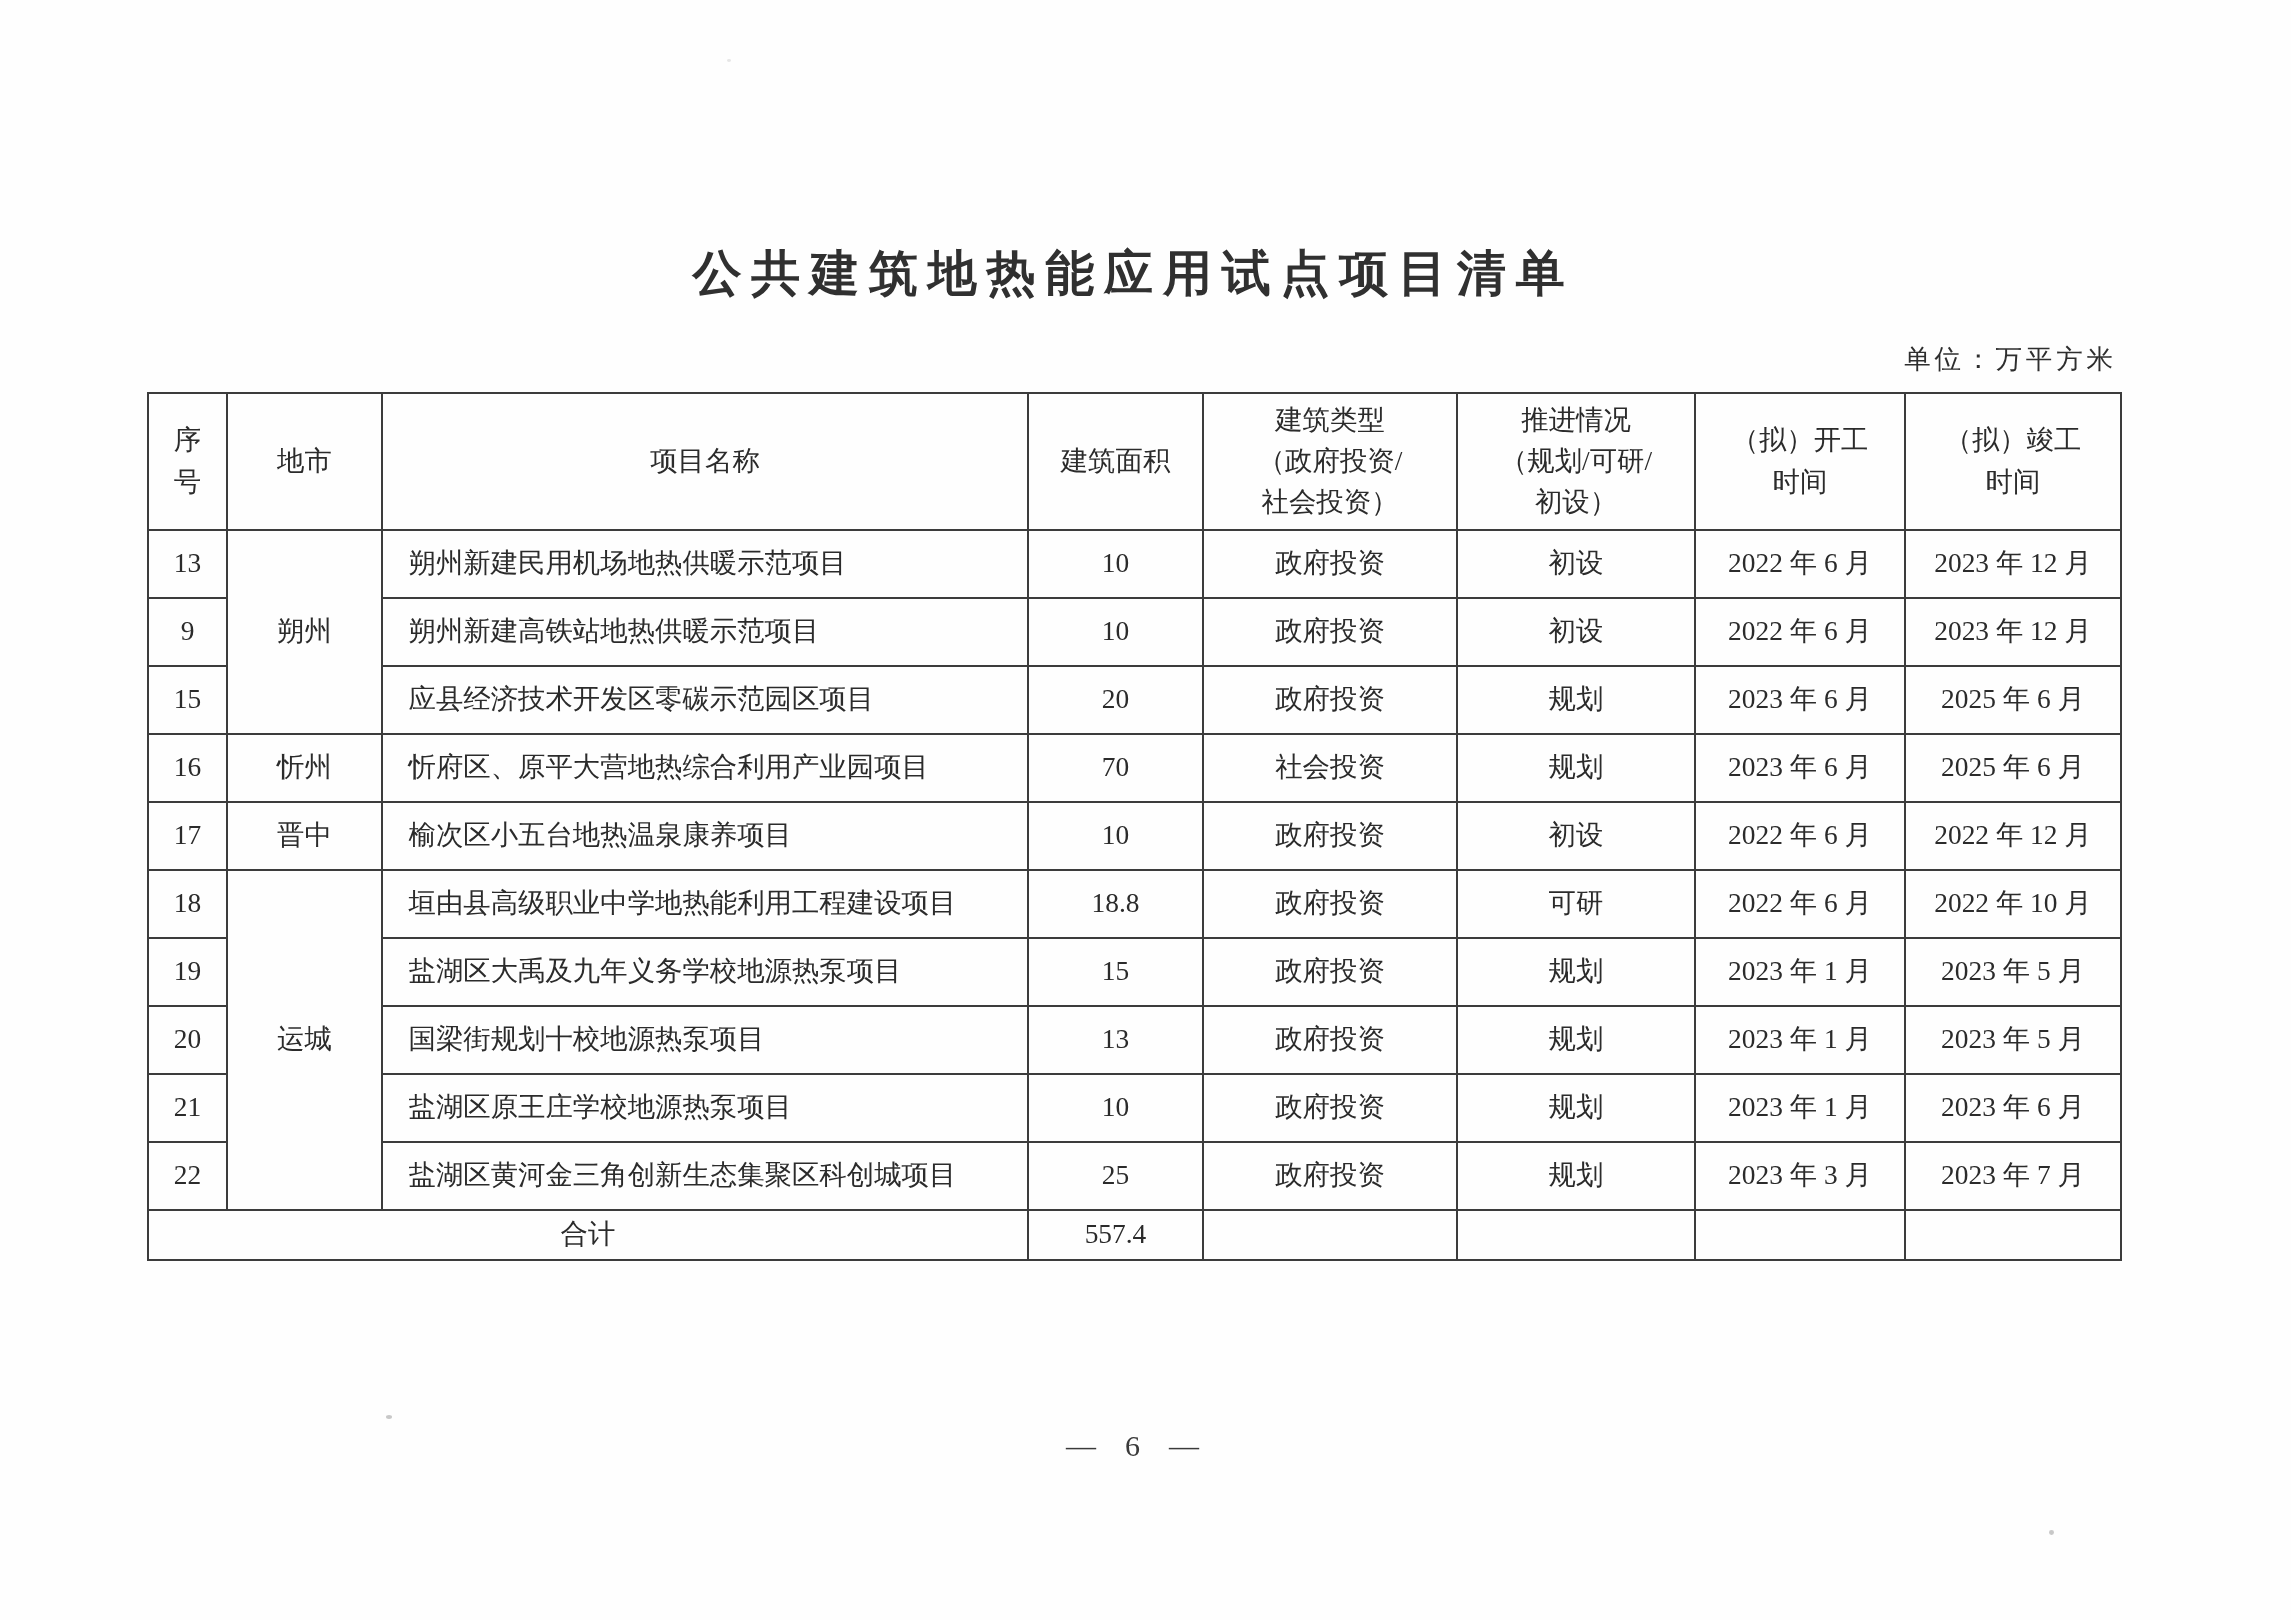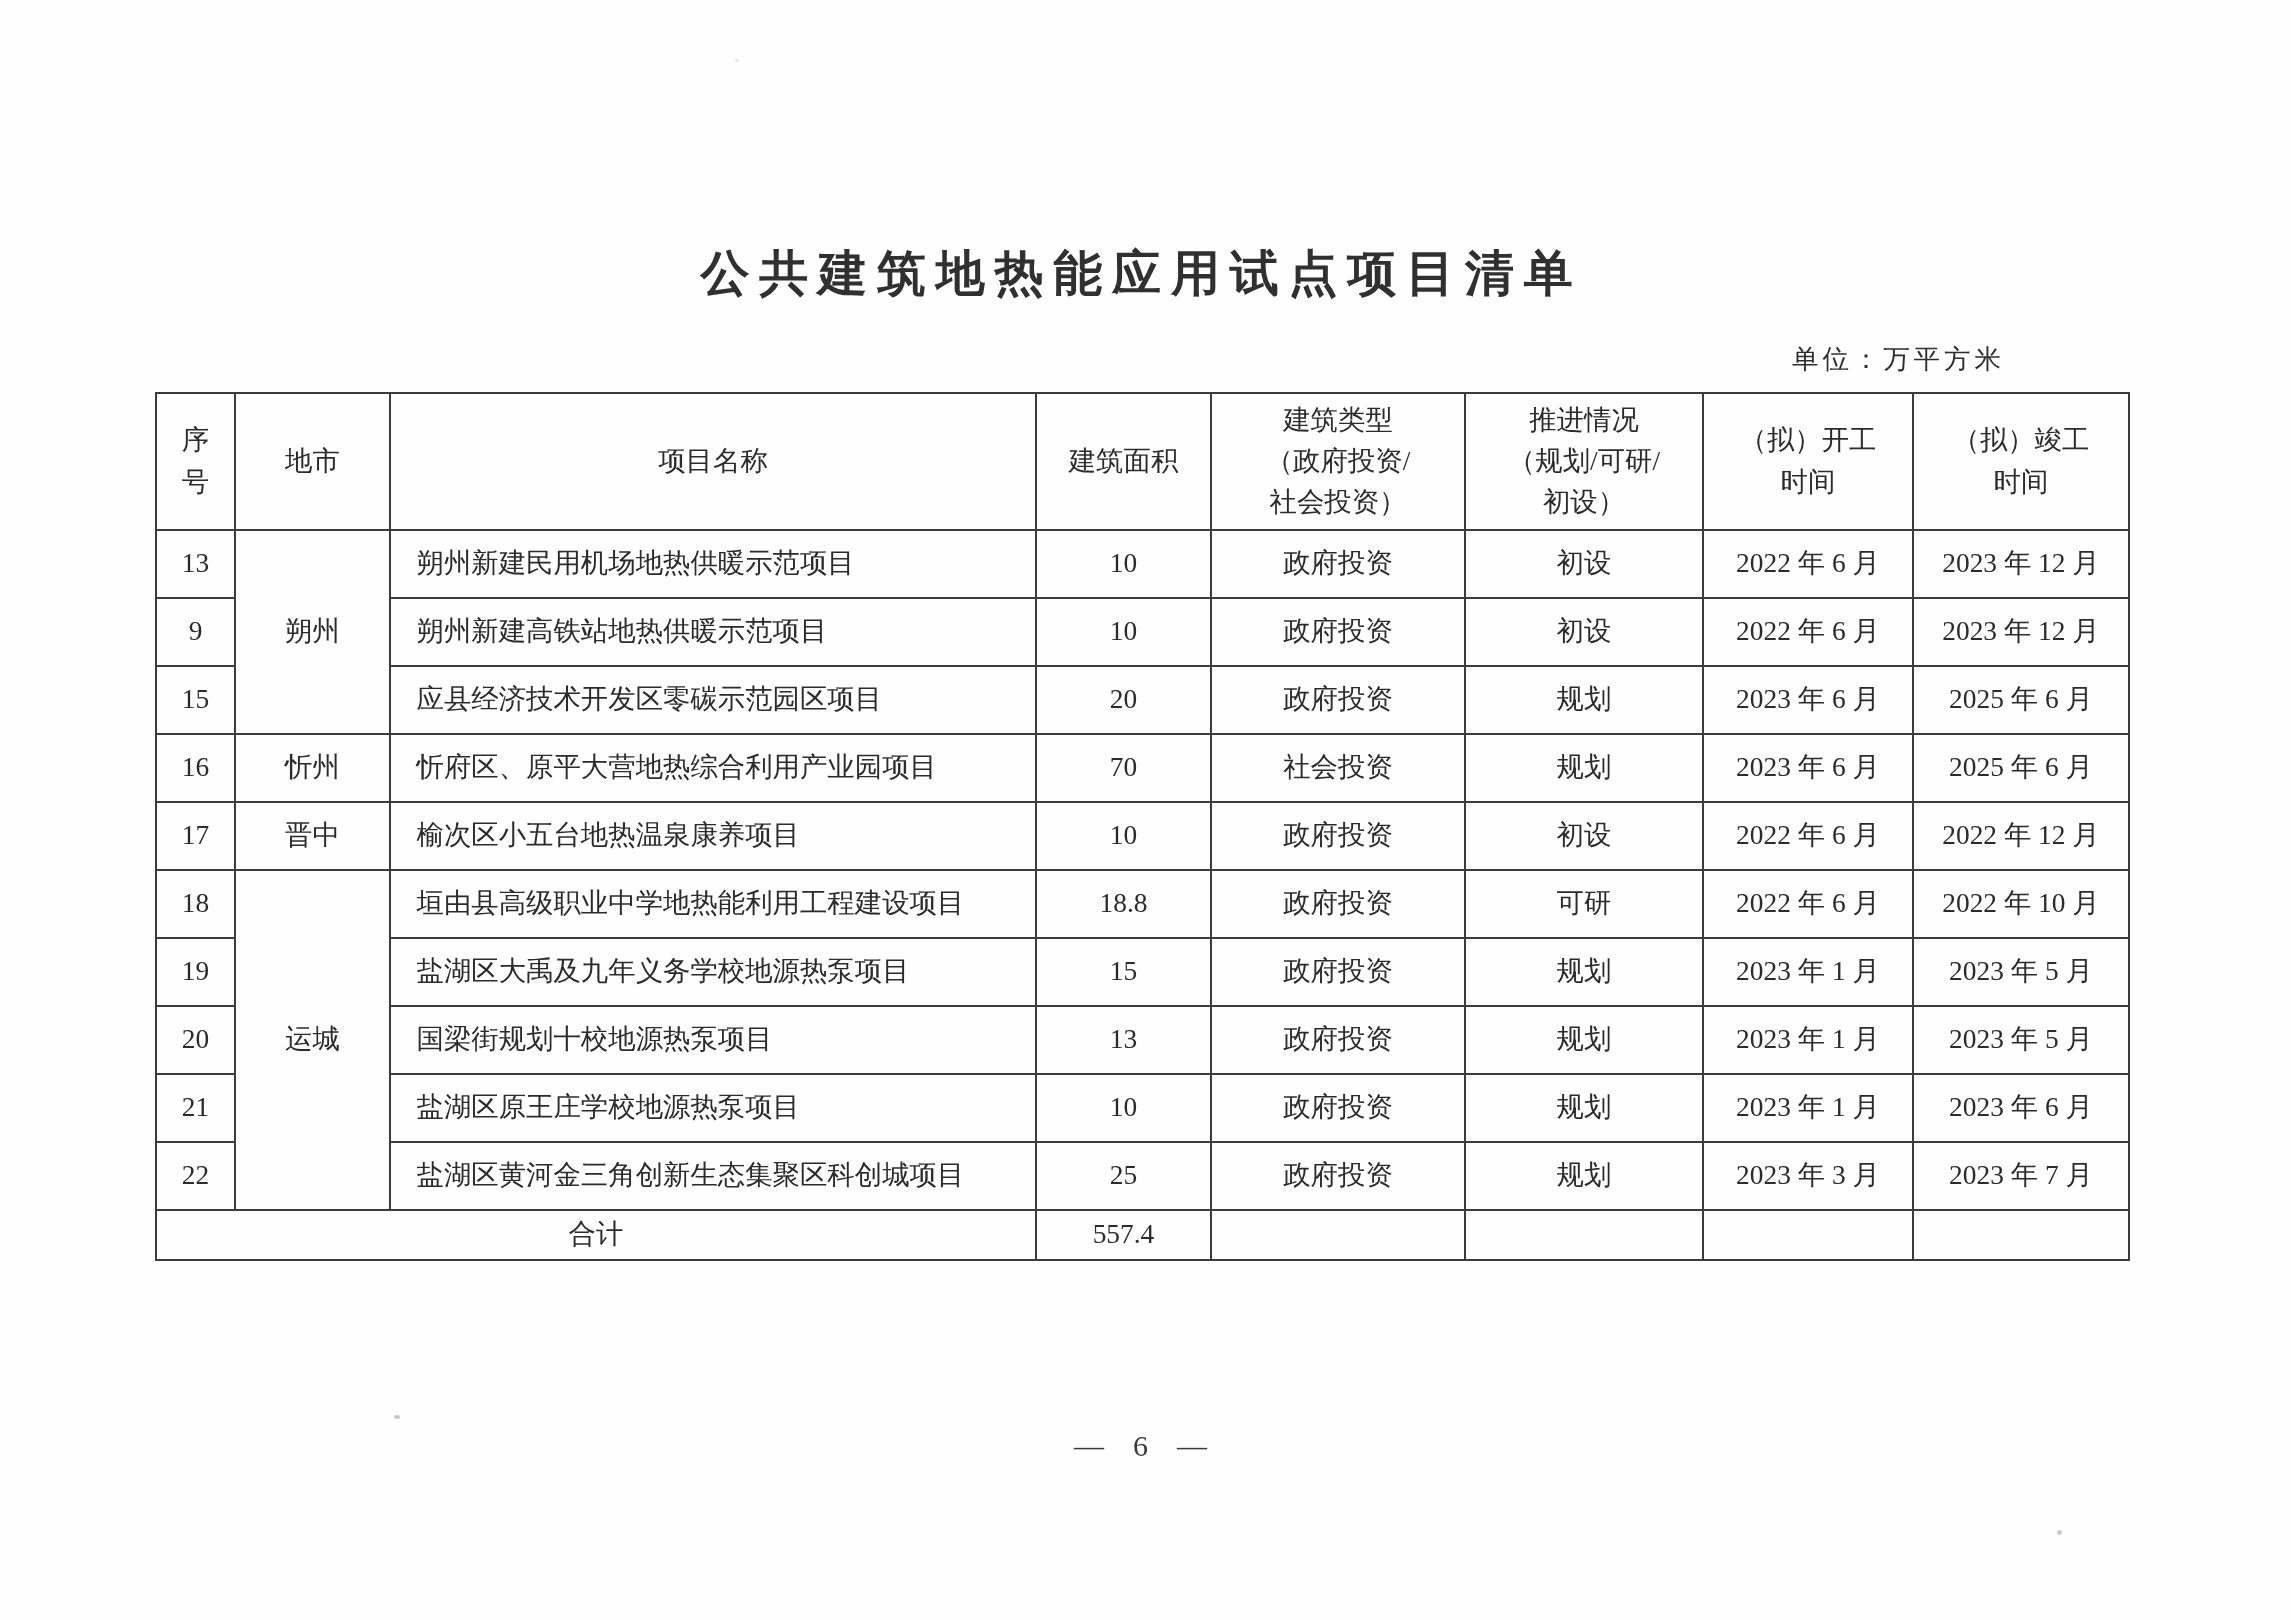--- a/index.html
+++ b/index.html
@@ -4,30 +4,31 @@
 <style>
   html,body{margin:0;padding:0;}
   body{
     width:2292px;height:1620px;
     background:#fefefe;
     font-family:"Liberation Serif","DejaVu Serif",serif;
     color:#2b2b2b;
     position:relative;
     overflow:hidden;
   }
-  .page{position:absolute;inset:0;margin-left:8px;}
+  .page{position:absolute;inset:0;}
   .doc-title{
     position:absolute;left:147px;top:241px;width:1973px;
     text-align:center;
     font-size:49px;font-weight:bold;
     letter-spacing:9.8px;
     color:#303030;
   }
   .unit-note{
     position:absolute;left:1784px;top:341px;width:333px;
+    text-align:right;
     font-size:26.5px;letter-spacing:3.9px;
     color:#2e2e2e;
   }
   table.projects{
     position:absolute;left:147px;top:392px;
     width:1973px;
     border-collapse:collapse;
     table-layout:fixed;
     border:2.9px solid #343434;
     font-size:27.4px;

